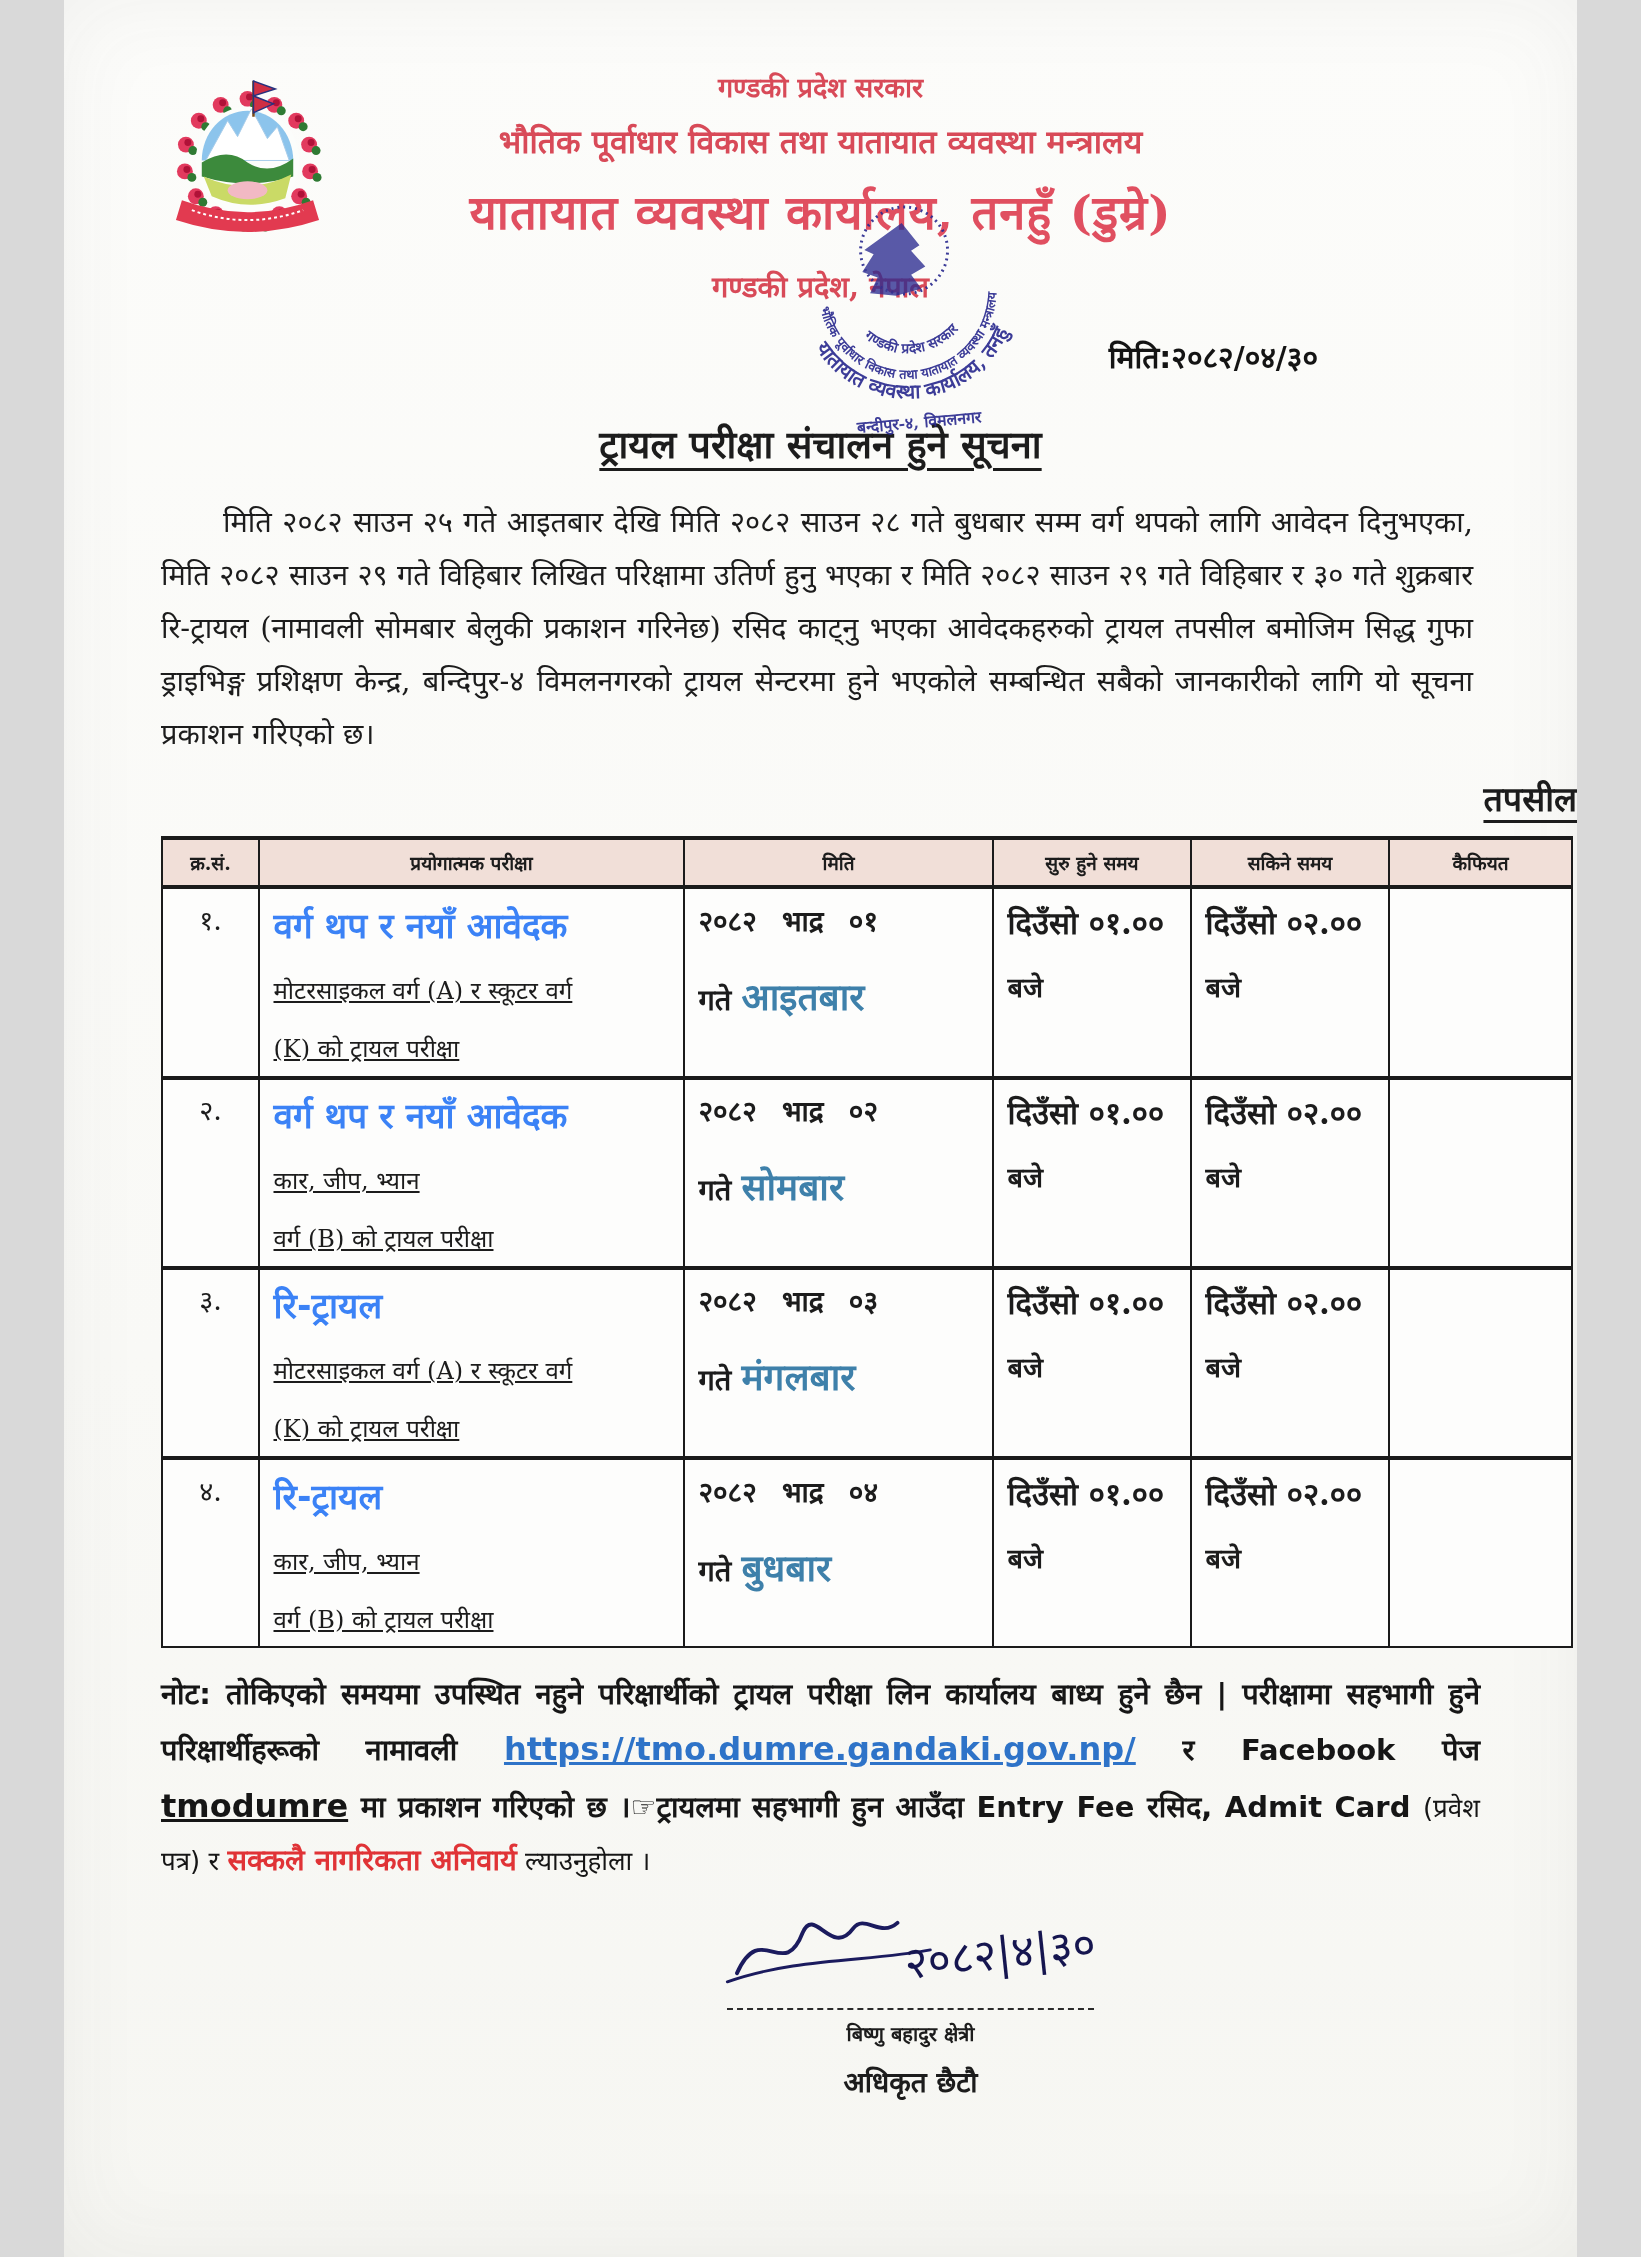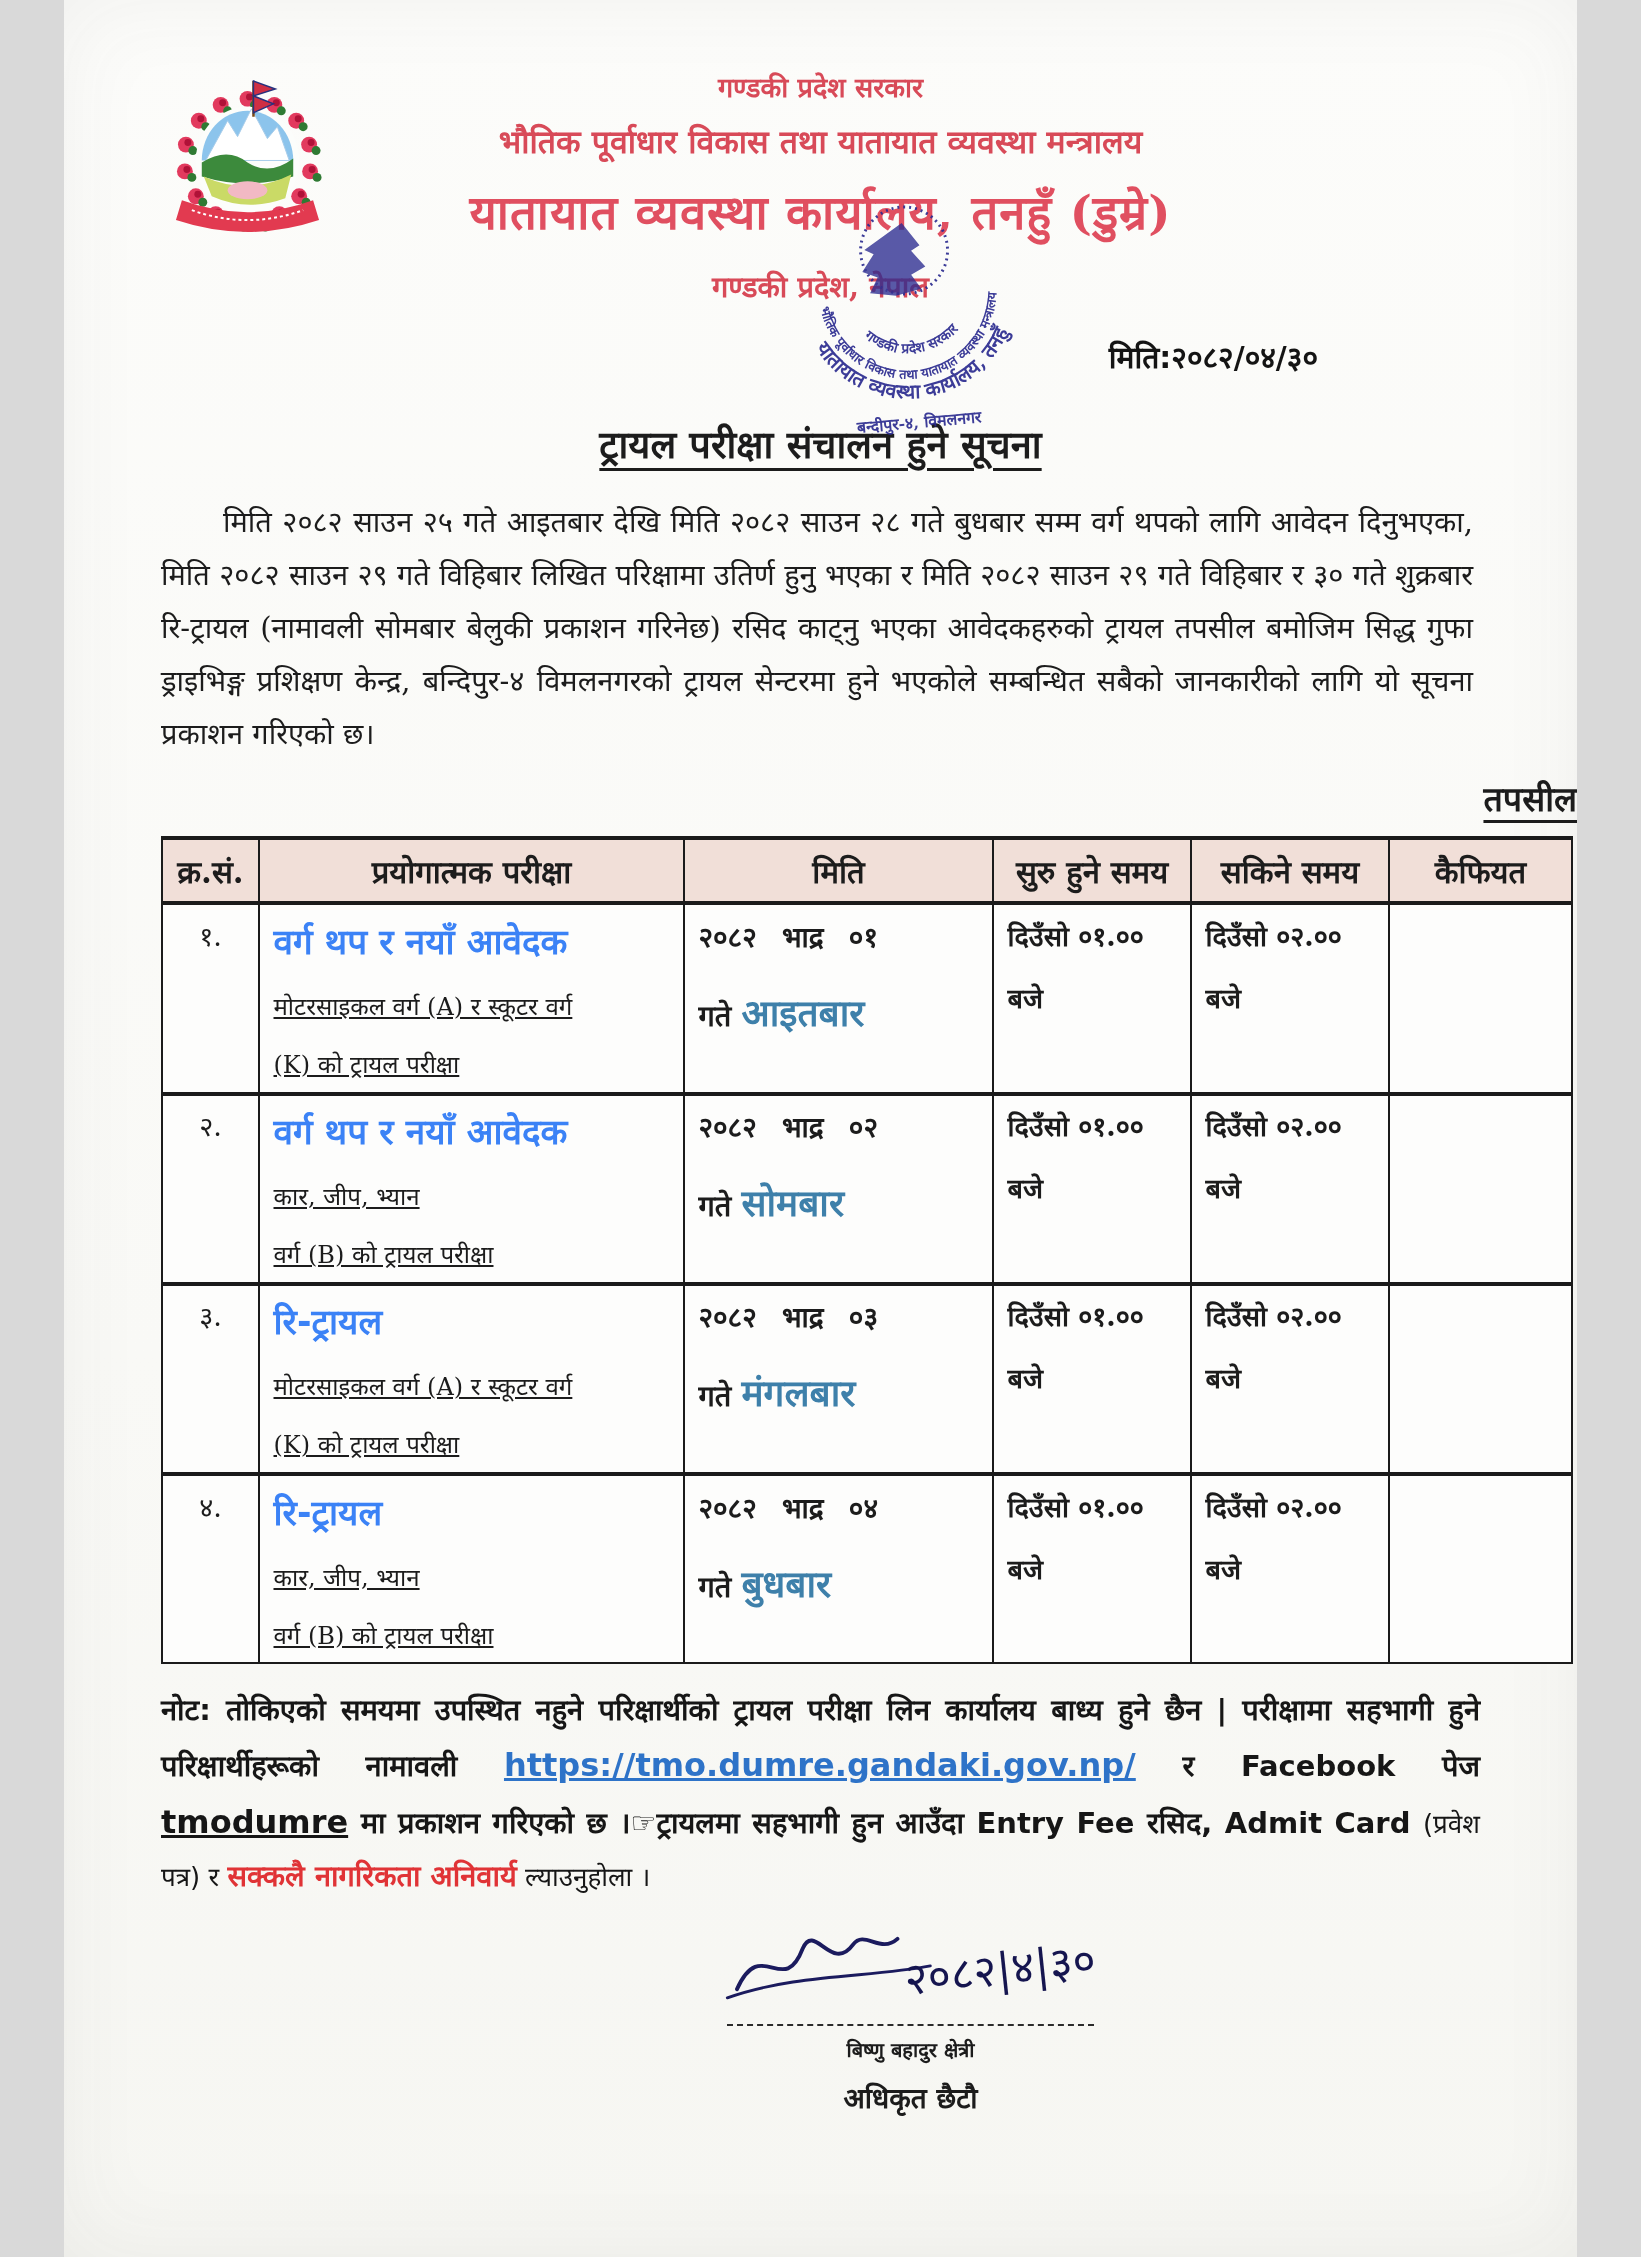--- a/index.html
+++ b/index.html
@@ -21,30 +21,30 @@
   
   .notice-title { margin-top:112px; text-align:center; font-size:38px; font-weight:800;
     text-decoration:underline; text-decoration-thickness:2.9px; text-underline-offset:9.7px; }
   .body-text { margin:27px 104px 0 97px; font-size:29px; line-height:1.83; text-align:justify; text-indent:62px; }
   
   .table-title { margin-top:13.5px; text-align:right; font-size:34px; font-weight:800;
     text-decoration:underline; text-decoration-thickness:2.9px; text-underline-offset:8.7px; }
   table.sched { border-collapse:collapse; margin:15.4px 0 0 97px; width:1410px; table-layout:fixed; }
   table.sched th {
     background:#f1dfd8; border:2.9px solid #1b1b1b; border-top-width:4.8px; border-bottom-width:3.9px;
-    font-size:31px; font-weight:800; padding:9.7px 5.8px; font-family:"DejaVu Serif", serif;
+    font-size:19px; font-weight:800; padding:9.7px 5.8px; font-family:"DejaVu Serif", serif;
   }
   table.sched td { border:2.9px solid #1b1b1b; border-top-width:4.8px; vertical-align:top; padding:11.6px 13.5px; background:#fdfdfc; }
   td.sn { text-align:center; font-size:27px; padding-top:17.4px; }
   .exam-title { color:#3b82f6; font-size:35px; font-weight:800; font-family:"DejaVu Sans", sans-serif; }
   .exam-line { font-size:24px; margin-top:25px;text-decoration:underline; }
   .dcell-1 { font-size:28px; font-weight:600; word-spacing:15.4px; }
   .dcell-2 { margin-top:31px; font-size:29px; font-weight:700; }
   .day-word { color:#3e80aa; font-size:37px; font-weight:800; font-family:"DejaVu Sans", sans-serif; }
-  .tcell-1 { font-size:27px; font-weight:600; }
+  .tcell-1 { font-size:31px; font-weight:600; }
   .tcell-2 { margin-top:25px; font-size:27px; font-weight:600; }
   
   .note { margin:21px 97px 0 97px; font-size:29px; line-height:1.78; font-weight:700;
     font-family:"DejaVu Sans", sans-serif; text-align:justify; color:#161616; }
   .note .seg-link { color:#2e73c8; text-decoration:underline; font-size:32px; cursor:pointer; }
   .note .seg-uline { text-decoration:underline; font-size:32px; }
   .note .seg-red { color:#e03336; }
   .note .seg-normal { font-weight:400; font-size:26px; }
   .note .finger { font-weight:400; }
   

